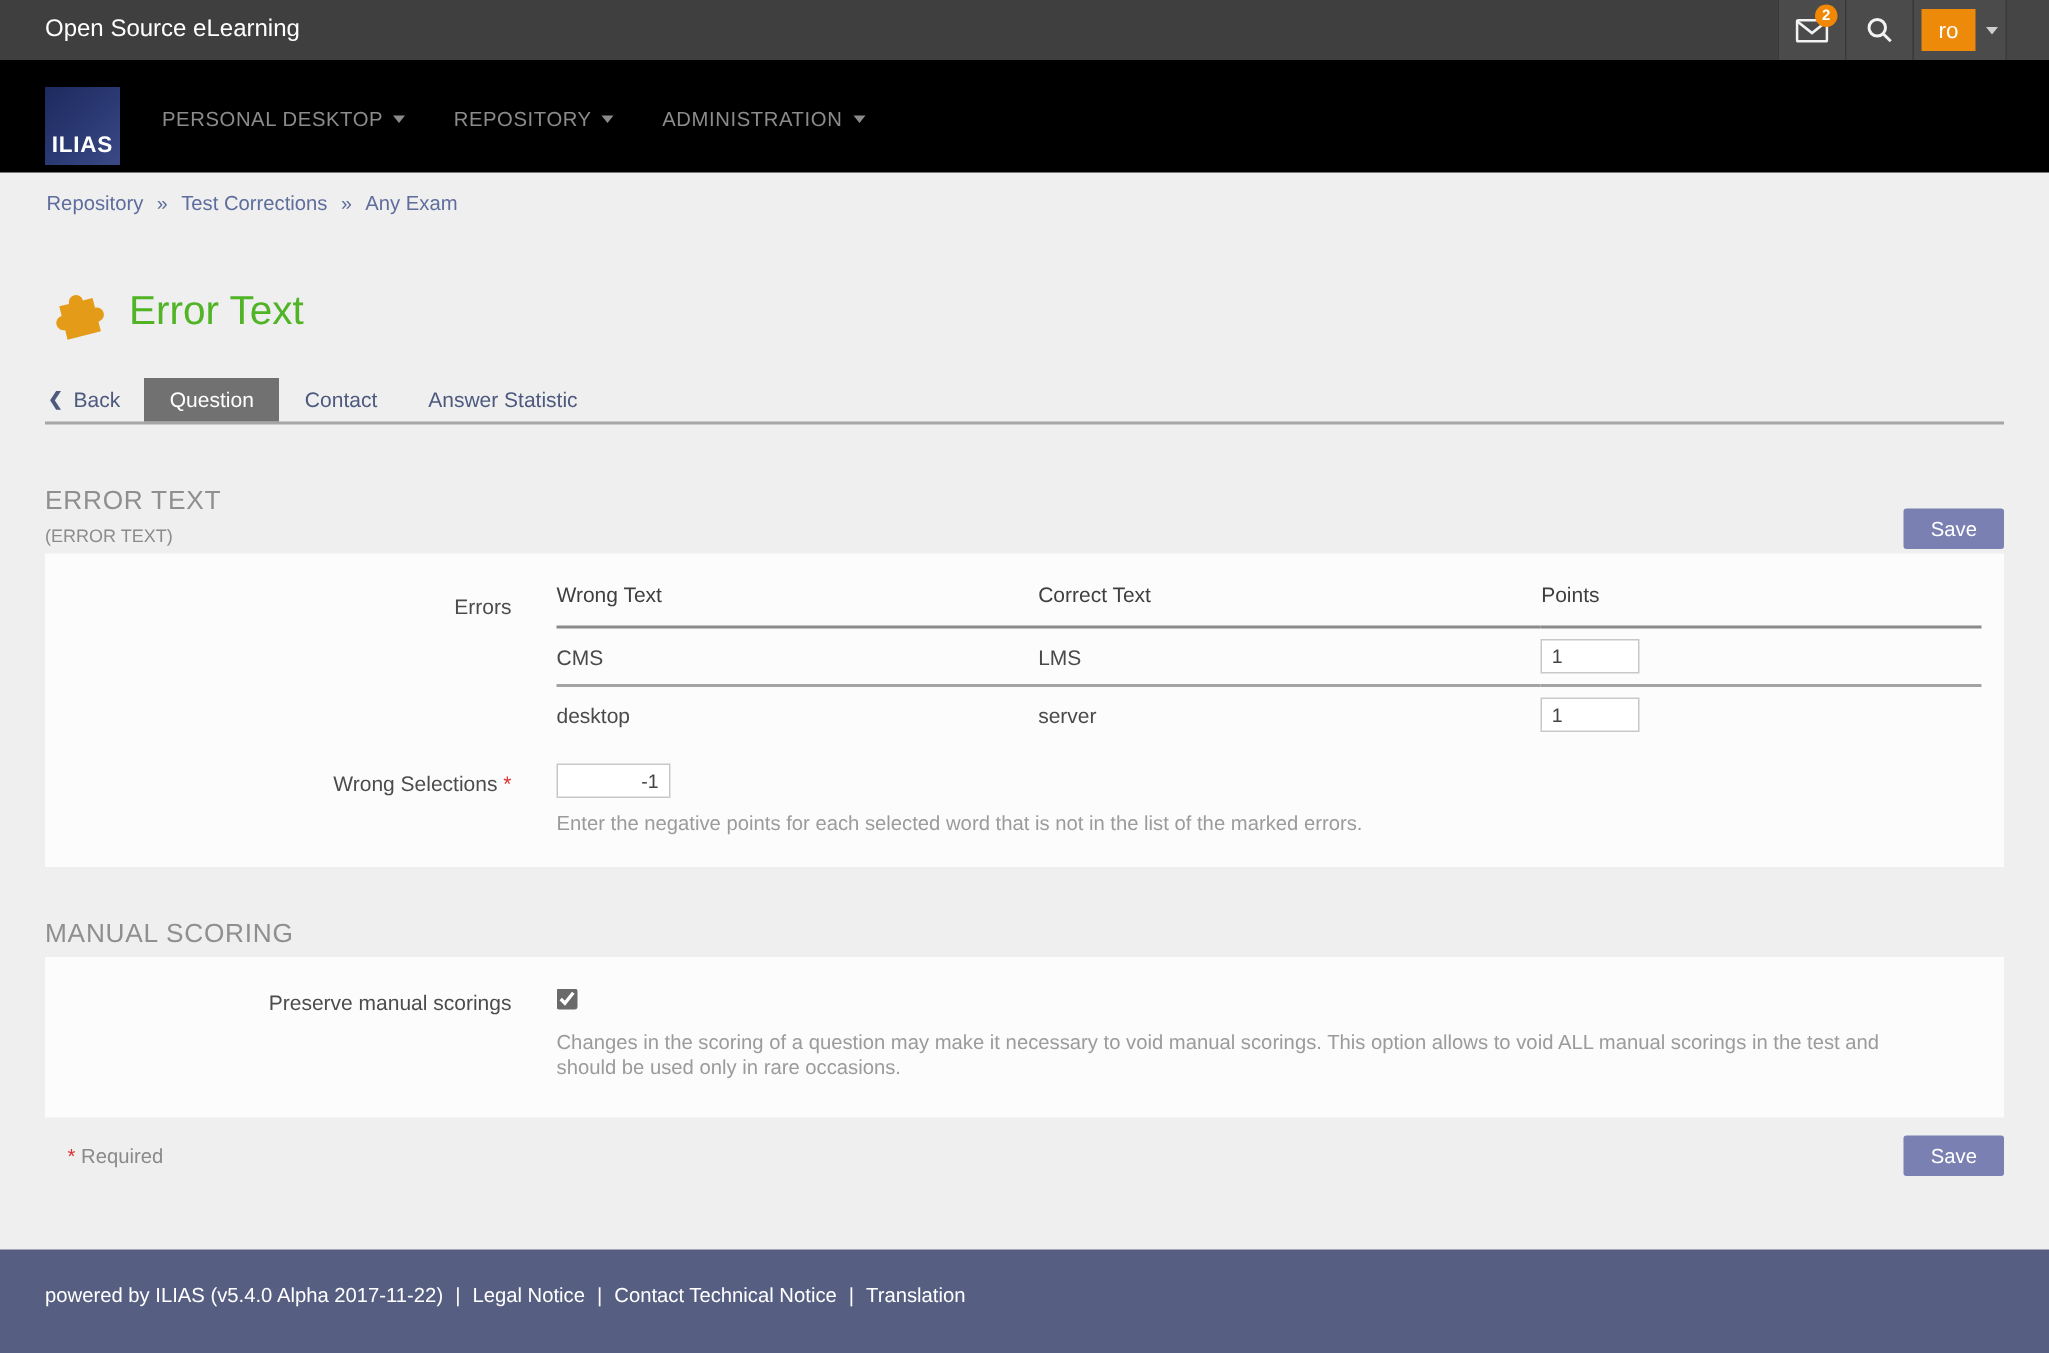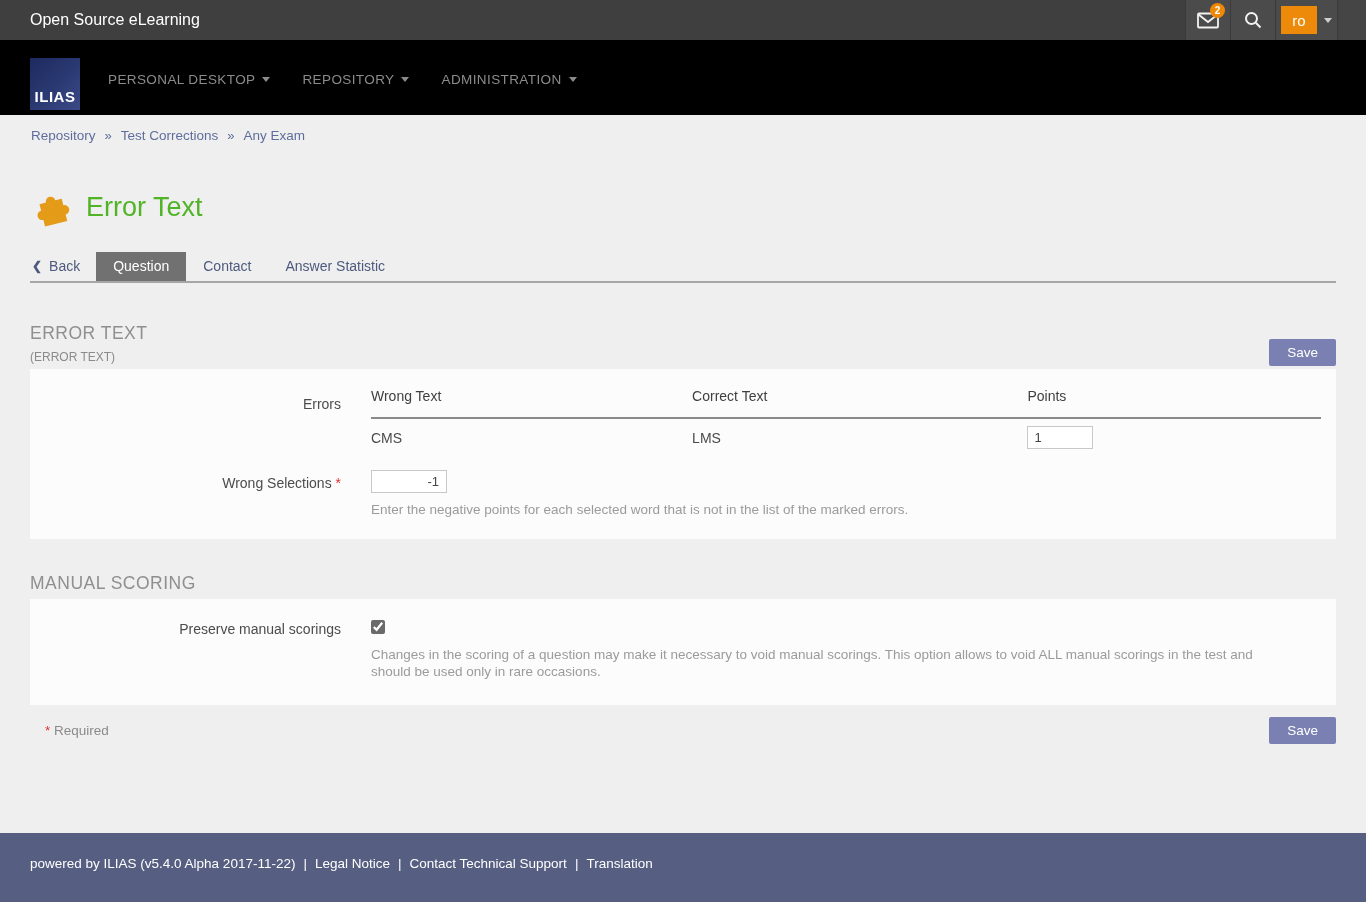--- a/index.html
+++ b/index.html
@@ -222,20 +222,25 @@
               <th class="col-correct">Correct Text</th>
               <th>Points</th>
             </tr>
           </thead>
           <tbody>
             <tr>
               <td>CMS</td>
               <td>LMS</td>
               <td><input class="points-input" type="text" value="1" style=""></td>
             </tr>
+            <tr>
+              <td>desktop</td>
+              <td>server</td>
+              <td><input class="points-input" type="text" value="1" style=""></td>
+            </tr>
           </tbody>
         </table>
       </div>
     </div>
 
     <div class="form-row ws-row">
       <div class="flabel">
         <span>Wrong Selections</span>
         <span class="req-star">*</span>
       </div>
@@ -268,16 +273,16 @@
     <button class="btn-save">Save</button>
   </div>
 
 </div>
 
 <div class="footer">
   <span>powered by ILIAS (v5.4.0 Alpha 2017-11-22)</span>
   <span class="fsep">|</span>
   <span class="flink">Legal Notice</span>
   <span class="fsep">|</span>
-  <span class="flink">Contact Technical Support</span>
+  <span class="flink">Contact Technical Notice</span>
   <span class="fsep">|</span>
   <span class="flink">Translation</span>
 </div>
 
 </body></html>

